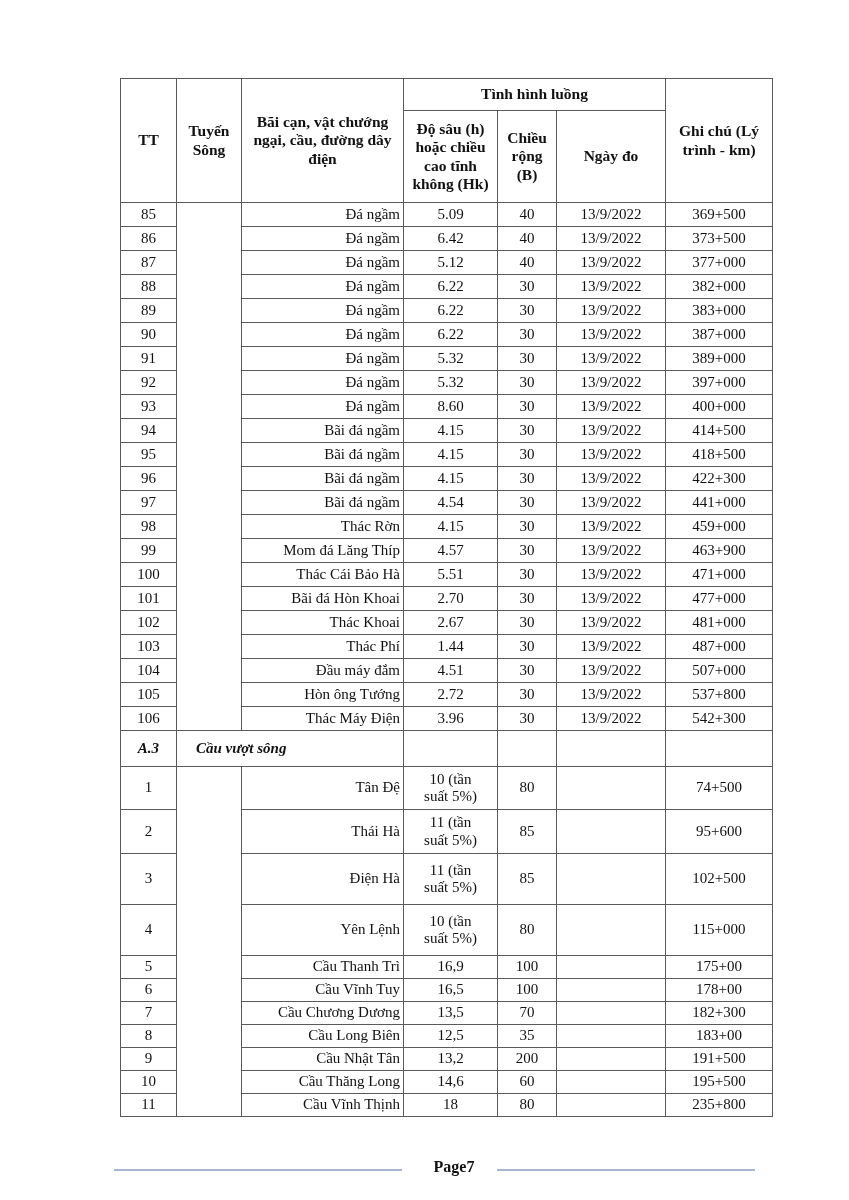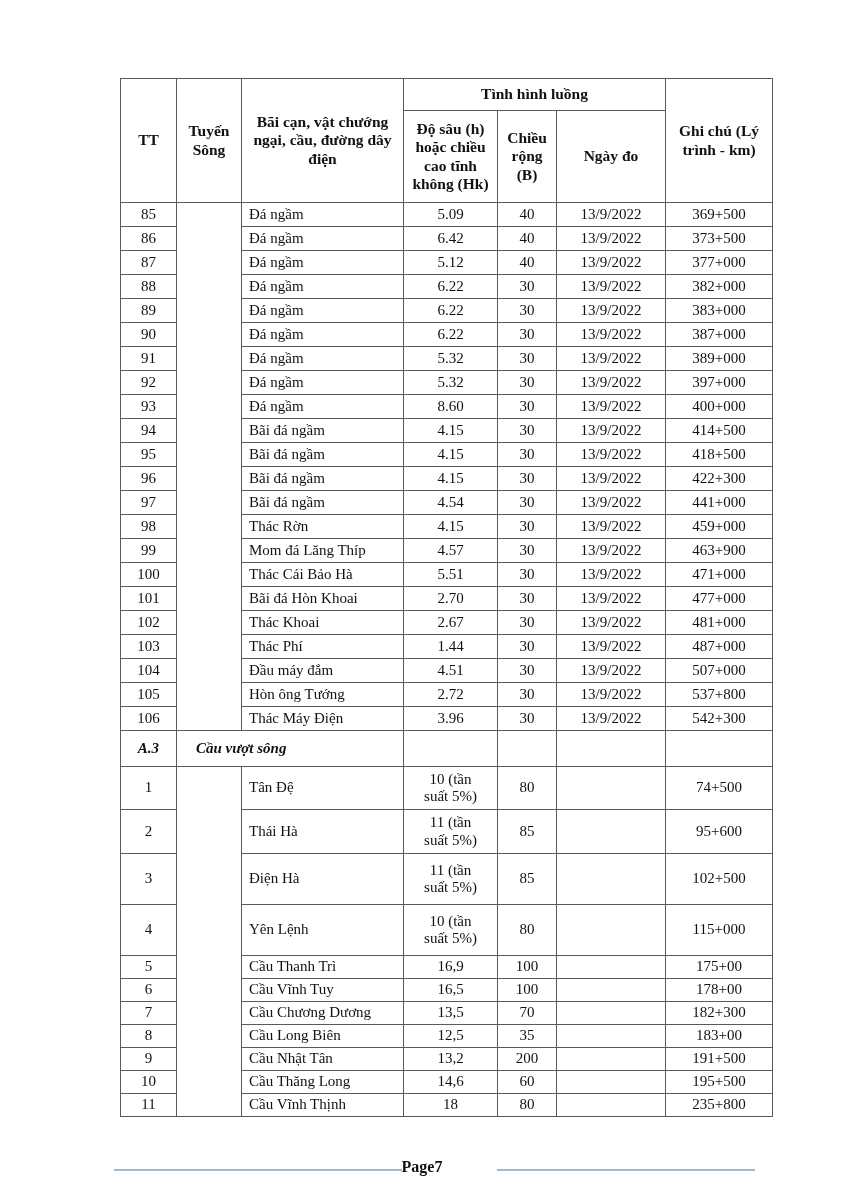--- a/index.html
+++ b/index.html
@@ -36,39 +36,39 @@
   }
   tr.hr1 { height: 32px; }
   tr.hr2 { height: 92px; }
   .doc-table td {
     font-size: 15px;
     text-align: center;
     vertical-align: middle;
     padding: 1px 3px;
     line-height: 1.15;
   }
-  .doc-table td.l { text-align: left; padding-left: 7px; margin-left: 40px; }
+  .doc-table td.l { text-align: right; padding-left: 7px; margin-left: 40px; }
   .doc-table td.depth { padding-left: 12px; padding-right: 12px; }
   tbody tr.r-std { height: 24px; }
   #tbody-bridges tr.r-std { height: 23px; }
   tr.section-row { height: 36px; }
   tr.section-row td { font-weight: 700; font-style: italic; }
   tr.section-row td.sec-label { text-align: left; padding-left: 19px; }
   .footer-rule {
     position: absolute;
     height: 2px;
     background: #a6b6d4;
     top: 1169px;
   }
   .footer-rule-left  { left: 114px; width: 288px; }
   .footer-rule-right { left: 497px; width: 258px; }
   .footer-label {
     position: absolute;
     top: 1158px;
-    left: 376px;
+    left: 408px;
     width: 92px;
     text-align: center;
     font-family: "Liberation Serif", serif;
     font-weight: 700;
     font-size: 16px;
     color: #111111;
   }
 </style>
 </head>
 <body>

